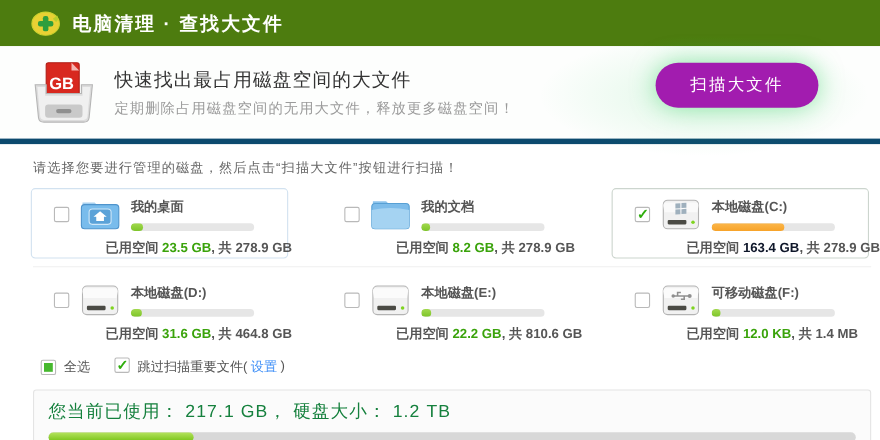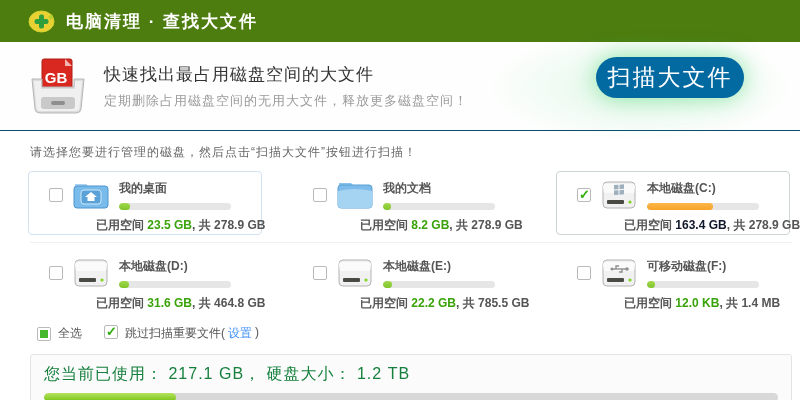--- a/index.html
+++ b/index.html
@@ -7,29 +7,29 @@
     font-family:"Liberation Sans", sans-serif; }
 
   
   .header { height:42px; background:#4d7c0f; display:flex; align-items:center;
     padding-left:28px; }
   .logo { width:27px; height:23px; margin-right:11px; display:inline-flex; }
   .header-title { color:#fff; font-size:17px; font-weight:bold; letter-spacing:2px; }
 
   
   .banner { position:relative; height:89px; background:#fdfefd;
-    border-bottom:1px solid #0c4a6e; display:flex; align-items:center; padding:0 28px; }
+    border-bottom:5px solid #0c4a6e; display:flex; align-items:center; padding:0 28px; }
   .banner::after { content:""; position:absolute; right:10px; top:-10px; width:300px; height:110px;
     background:radial-gradient(closest-side, rgba(46,208,94,.14), rgba(46,208,94,0)); pointer-events:none; }
   .gb-icon { width:60px; height:58px; flex:0 0 auto; }
   .banner-text { margin-left:16px; }
   .banner-title { font-size:17px; font-weight:normal; color:#333; letter-spacing:1px; }
   .banner-subtitle { margin-top:6px; font-size:13px; color:#9b9b9b; letter-spacing:1px; }
   .scan-button { position:absolute; right:56px; top:15px; width:148px; height:41px;
-    border:none; border-radius:21px; background:#0369a1; color:#fff; font-size:23px;
+    border:none; border-radius:21px; background:#a21caf; color:#fff; font-size:15px;
     letter-spacing:2px; cursor:pointer; box-shadow:0 0 22px rgba(46,208,94,.5);
     font-family:inherit; z-index:2; }
 
   
   .instruction { margin:13px 0 10px 30px; font-size:12px; color:#666; letter-spacing:1px; }
 
   
   .disk-grid { padding-left:28px; }
   .disk-row { display:flex; gap:30px; }
   .row-sep { height:1px; background:#f1f1f1; width:762px; margin:7px 0 6px 2px; }
@@ -216,21 +216,21 @@
             </svg>
           </span>
       <span class="label-col">
         <span class="disk-label">本地磁盘(E:)</span>
         <span class="bar-track">
               <span class="bar-fill green" style="width: 8%;"></span>
             </span>
       </span>
     </div>
     <div class="card-usage">
-      <span class="usage-prefix">已用空间 </span><span class="usage-value green">22.2 GB</span><span class="usage-total">, 共 785.5 GB</span>
+      <span class="usage-prefix">已用空间 </span><span class="usage-value green">22.2 GB</span><span class="usage-total">, 共 810.6 GB</span>
     </div>
   </div>
       <div class="disk-card">
     <div class="card-top">
       <span class="checkbox"></span>
       <span class="disk-icon">
             <svg viewBox="0 0 38 32" width="38" height="32">
               <rect x="3" y="3" width="32" height="26" rx="4" fill="#f1f1f1" stroke="#b3b3b3"></rect>
               <path d="M5 5 h28 q2 0 2 3 l-1 6 h-30 l-1 -6 q0 -3 2 -3" fill="#fbfbfb"></path>
               <g stroke="#8f8f8f" stroke-width="1.4" fill="none">

